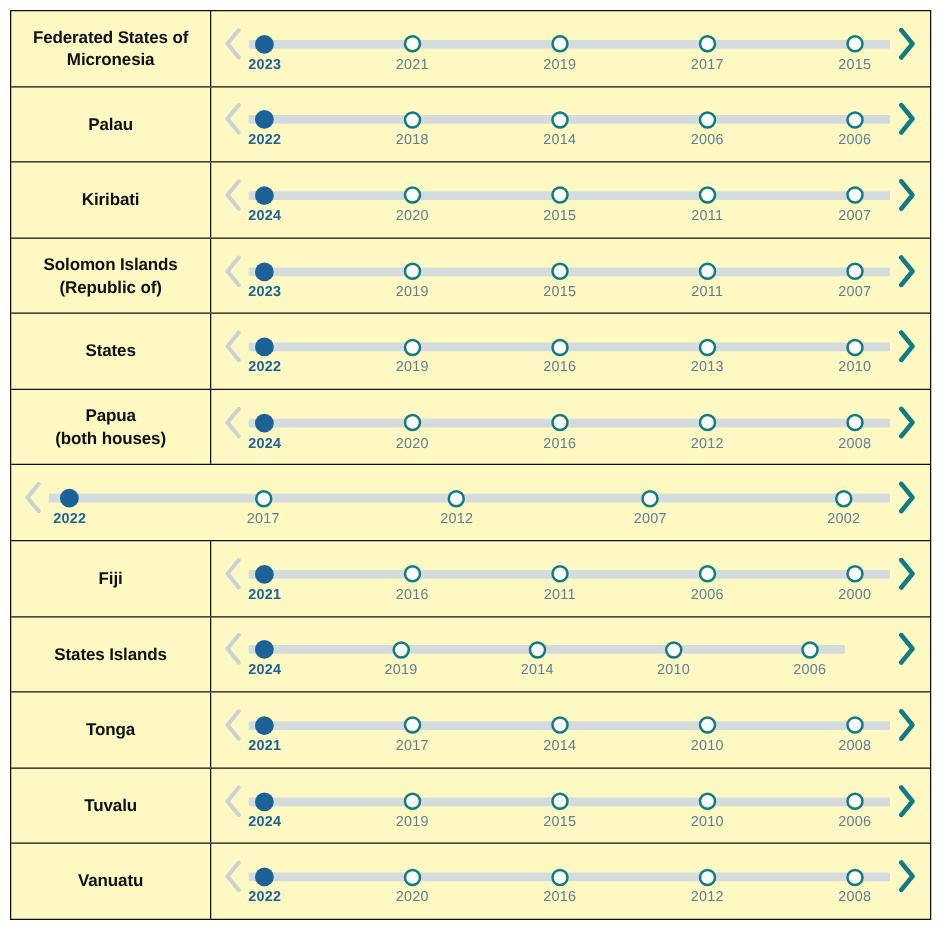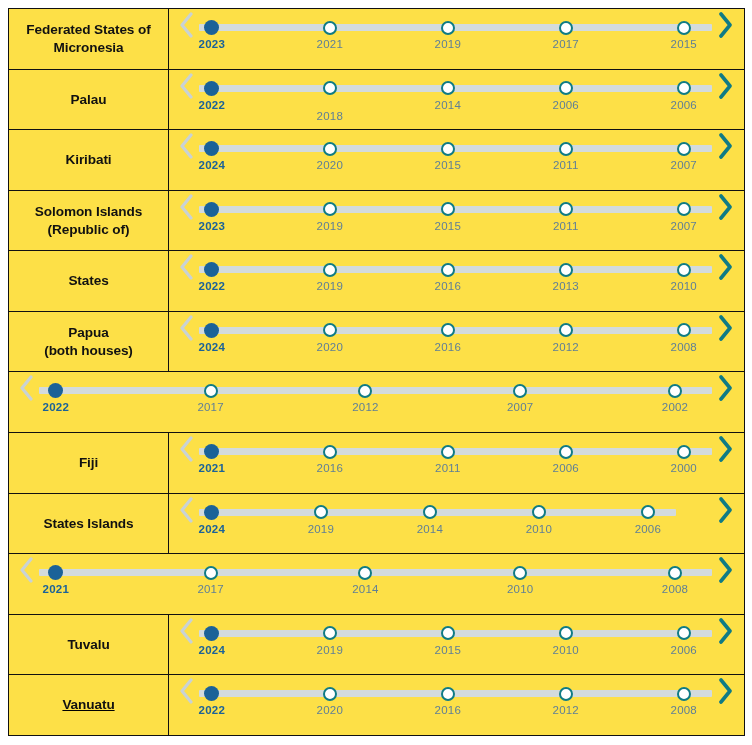--- a/index.html
+++ b/index.html
@@ -18,30 +18,30 @@
   }
   .table {
     position: absolute;
     left: 8px;
     top: 8px;
     width: 737px;
     height: 728px;
     border: 1.6px solid #111111;
     display: flex;
     flex-direction: column;
-    background: #fde047;
+    background: #fef9c3;
   }
   .row {
     flex: 1 1 0;
     display: flex;
     flex-direction: row;
     border-bottom: 1.4px solid #111111;
     min-height: 0;
   }
-  .row:last-child { border-bottom: none; text-decoration: underline; }
+  .row:last-child { border-bottom: none; }
 
   .name-cell {
     width: 160px;
     flex: 0 0 160px;
     border-right: 1.4px solid #111111;
     display: flex;
     align-items: center;
     justify-content: center;
     text-align: center;
     padding: 2px 4px;
@@ -52,20 +52,21 @@
     color: #111111;
     line-height: 1.28;
     letter-spacing: -0.1px;
   }
   .name-text .sub { display: block; }
 
   .timeline-cell {
     flex: 1 1 auto;
     position: relative;
     display: flex;
+    align-items: center;
     padding: 0 8px 0 6px;
     min-width: 0;
   }
 
   .chev {
     flex: 0 0 auto;
     width: 22px;
     height: 40px;
     display: flex;
     align-items: center;
@@ -191,21 +192,21 @@
           </div>
           <div class="slider">
             <div class="track" style="right: 0%;"></div>
             <div class="node" style="left: 2.5%;">
               <div class="dot-filled"></div>
             </div>
             <div class="year current" style="left: 2.5%;">2022</div>
             <div class="node" style="left: 25.5%;">
               <div class="dot-hollow"></div>
             </div>
-            <div class="year" style="left: 25.5%; margin-top: 11px;">2018</div>
+            <div class="year" style="left: 25.5%;">2018</div>
             <div class="node" style="left: 48.5%;">
               <div class="dot-hollow"></div>
             </div>
             <div class="year" style="left: 48.5%;">2014</div>
             <div class="node" style="left: 71.5%;">
               <div class="dot-hollow"></div>
             </div>
             <div class="year" style="left: 71.5%;">2006</div>
             <div class="node" style="left: 94.5%;">
               <div class="dot-hollow"></div>
@@ -504,20 +505,25 @@
             <div class="year" style="left: 87.5%;">2006</div>
           </div>
           <div class="chev chev-right">
             <svg width="15" height="26" viewBox="0 0 15 26" fill="none" aria-hidden="true">
               <path d="M3 2 L12 13 L3 24" stroke="#0f7b85" stroke-width="3.6" stroke-linecap="round" stroke-linejoin="round" fill="none"></path>
             </svg>
           </div>
         </div>
       </div>
       <div class="row">
+        <div class="name-cell">
+          <div class="name-text">
+            <span class="sub">Tonga</span>
+          </div>
+        </div>
         <div class="timeline-cell">
           <div class="chev chev-left">
             <svg width="15" height="26" viewBox="0 0 15 26" fill="none" aria-hidden="true">
               <path d="M12 2 L3 13 L12 24" stroke="#c9d2d4" stroke-width="3.2" stroke-linecap="round" stroke-linejoin="round" fill="none"></path>
             </svg>
           </div>
           <div class="slider">
             <div class="track" style="right: 0%;"></div>
             <div class="node" style="left: 2.5%;">
               <div class="dot-filled"></div>

